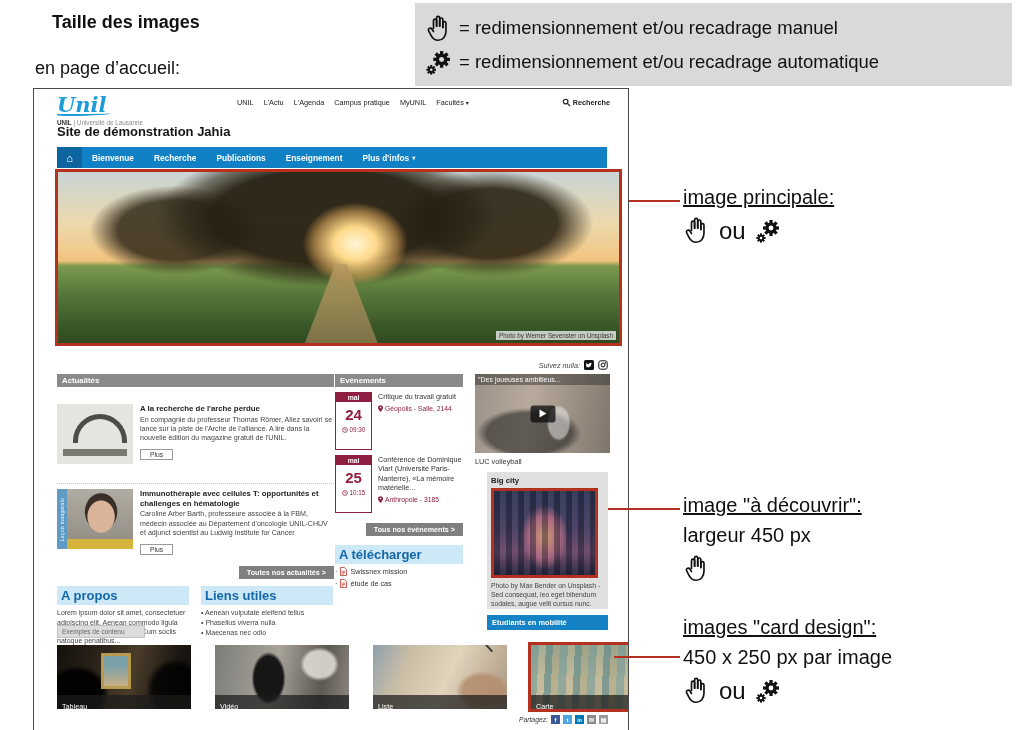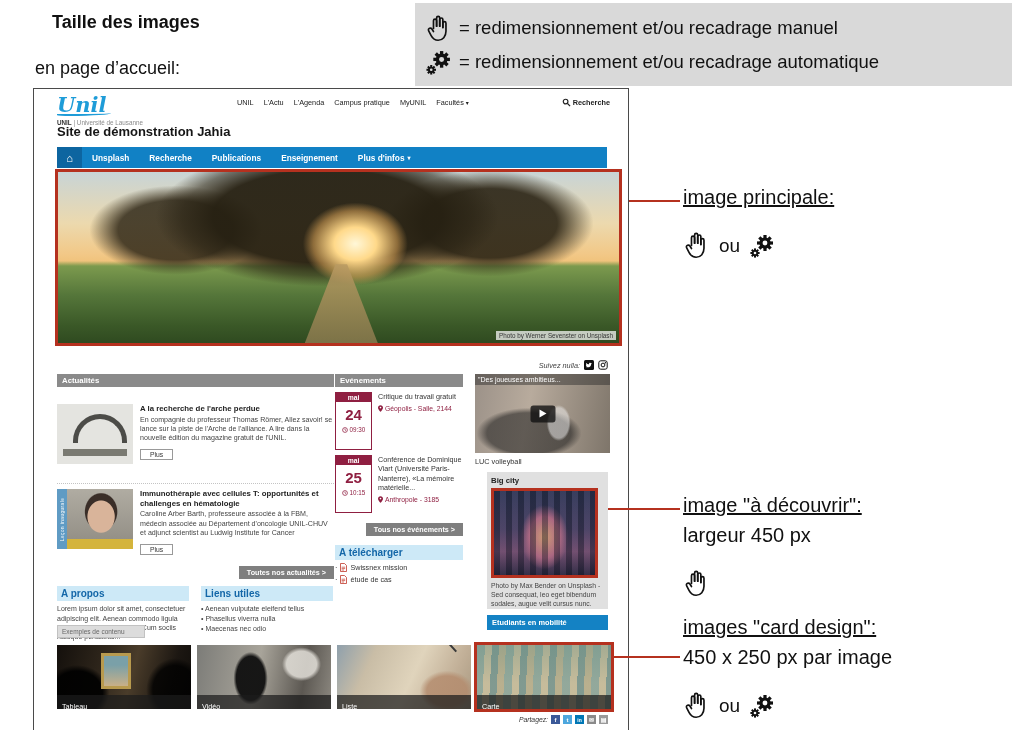--- a/index.html
+++ b/index.html
@@ -23,21 +23,21 @@
   .page-title-2{position:absolute;left:35px;top:58px;font-size:18px;color:#111;}
   .legend{position:absolute;left:415px;top:3px;width:597px;height:83px;background:var(--legend-bg);
     display:flex;flex-direction:column;justify-content:center;gap:6px;padding:4px 10px;}
   .legend-row{display:flex;align-items:center;gap:7px;font-size:18.5px;color:#111;}
   .legend-row svg{flex:none;}
 
   
   .ann{position:absolute;color:#111;}
   .ann-title{font-size:20px;text-decoration:underline;}
   .ann-dims{font-size:20px;margin-top:7px;}
-  .ann-icons{display:flex;align-items:center;gap:9px;margin-top:22px;font-size:19px;}
+  .ann-icons{display:flex;align-items:center;gap:9px;margin-top:7px;font-size:24px;}
   .a1{left:683px;top:186px;}
   .a2{left:683px;top:494px;}
   .a3{left:683px;top:616px;}
   .redline{position:absolute;height:2px;background:var(--red);}
   .l1{left:629px;top:200px;width:51px;}
   .l2{left:608px;top:508px;width:72px;}
   .l3{left:614px;top:656px;width:66px;}
 
   
   .site{position:absolute;left:33px;top:88px;width:596px;height:644px;border:1px solid #4a4a4a;
@@ -83,21 +83,21 @@
 
   .follow{position:absolute;top:271px;right:20px;display:flex;align-items:center;gap:4px;
     font-size:7.3px;font-style:italic;color:#444;}
 
   
   .col-left{position:absolute;left:23px;top:285px;width:277px;}
   .col-mid{position:absolute;left:301px;top:285px;width:128px;}
   .col-right{position:absolute;left:439px;top:285px;width:137px;}
 
   .hdr-gray{background:var(--gray-hdr);color:#fff;font-weight:bold;font-size:7.8px;padding:2px 5px;}
-  .hdr-blue{background:var(--blue-hdr-bg);color:var(--blue-hdr-tx);font-weight:bold;font-size:10px;padding:2px 4px;}
+  .hdr-blue{background:var(--blue-hdr-bg);color:var(--blue-hdr-tx);font-weight:bold;font-size:13px;padding:2px 4px;}
   .btn-gray{display:inline-block;background:var(--btn-gray);color:#fff;font-weight:bold;
     font-size:7.2px;padding:2px 8px;}
   .btn-row{text-align:right;margin-top:5px;}
 
   .news-item{display:flex;gap:7px;margin-top:17px;min-height:62px;}
   .news-item.second{border-top:1px dotted #c4c4c4;padding-top:5px;}
   .news-img{flex:none;width:76px;height:60px;position:relative;overflow:hidden;}
   .news-img.ark{background:#e4e4e0;}
   .news-img.ark::before{content:"";position:absolute;left:16px;top:10px;width:44px;height:24px;
     border:5px solid #4c4c48;border-bottom:none;border-radius:44px 44px 0 0;}
@@ -153,21 +153,21 @@
     background:
       repeating-linear-gradient(90deg, rgba(20,24,40,.5) 0 6px, rgba(80,70,100,.22) 6px 12px),
       radial-gradient(ellipse 34px 46px at 50% 55%, #f0b27a 0%, #c4718a 45%, transparent 70%),
       linear-gradient(to bottom,#323c5c 0%,#4c4468 45%,#7c5274 72%,#2c2840 100%);}
   .bc-credit{font-size:6.8px;color:#444;line-height:1.35;margin-top:3px;}
   .blue-bar{margin:6px 0 0 14px;width:121px;background:#1482c4;color:#fff;
     font-weight:bold;font-size:7.4px;padding:3px 5px;}
 
   .examples-tab{position:absolute;left:23px;top:536px;width:88px;height:13px;background:#dcdcdc;
     border:1px solid #c2c2c2;color:#666;font-size:6.5px;line-height:11px;padding-left:4px;}
-  .cards{position:absolute;left:23px;top:556px;display:flex;gap:6px;align-items:center;}
+  .cards{position:absolute;left:23px;top:556px;display:flex;gap:24px;align-items:center;}
   .card{position:relative;width:134px;height:64px;overflow:hidden;}
   .card.outlined{outline:3px solid var(--red);}
   .ci-tableau{position:absolute;inset:0;background:
       radial-gradient(ellipse 46px 40px at 15% 75%, rgba(0,0,0,.92) 0 55%, transparent 70%),
       radial-gradient(ellipse 40px 44px at 88% 70%, rgba(0,0,0,.8) 0 55%, transparent 72%),
       linear-gradient(105deg,#14100c 0%,#30271c 35%,#4a3c2a 55%,#1c1712 82%,#100d0a 100%);}
   .ci-tableau::before{content:"";position:absolute;left:44px;top:8px;width:24px;height:30px;
     border:3px solid #b89a4e;background:linear-gradient(#7aa0a8 30%,#c8b088);}
   .ci-video{position:absolute;inset:0;background:
       radial-gradient(ellipse 26px 40px at 40% 52%, rgba(15,15,15,.95) 0 55%, transparent 66%),
@@ -260,21 +260,21 @@
           <circle cx="4" cy="4" r="2.6" fill="none" stroke="#222" stroke-width="1.3"></circle>
           <line x1="6.1" y1="6.1" x2="9" y2="9" stroke="#222" stroke-width="1.3"></line>
         </svg>
       <span>Recherche</span>
     </div>
 
     <div class="site-title">Site de démonstration Jahia</div>
 
     <div class="mainnav">
       <div class="home">⌂</div>
-      <div class="nav-item">Unsplash</div>
+      <div class="nav-item">Bienvenue</div>
       <div class="nav-item">Recherche</div>
       <div class="nav-item">Publications</div>
       <div class="nav-item">Enseignement</div>
       <div class="nav-item">
           <span>Plus d'infos</span>
           <span class="caret">▾</span>
         </div>
     </div>
 
     <div class="hero">

